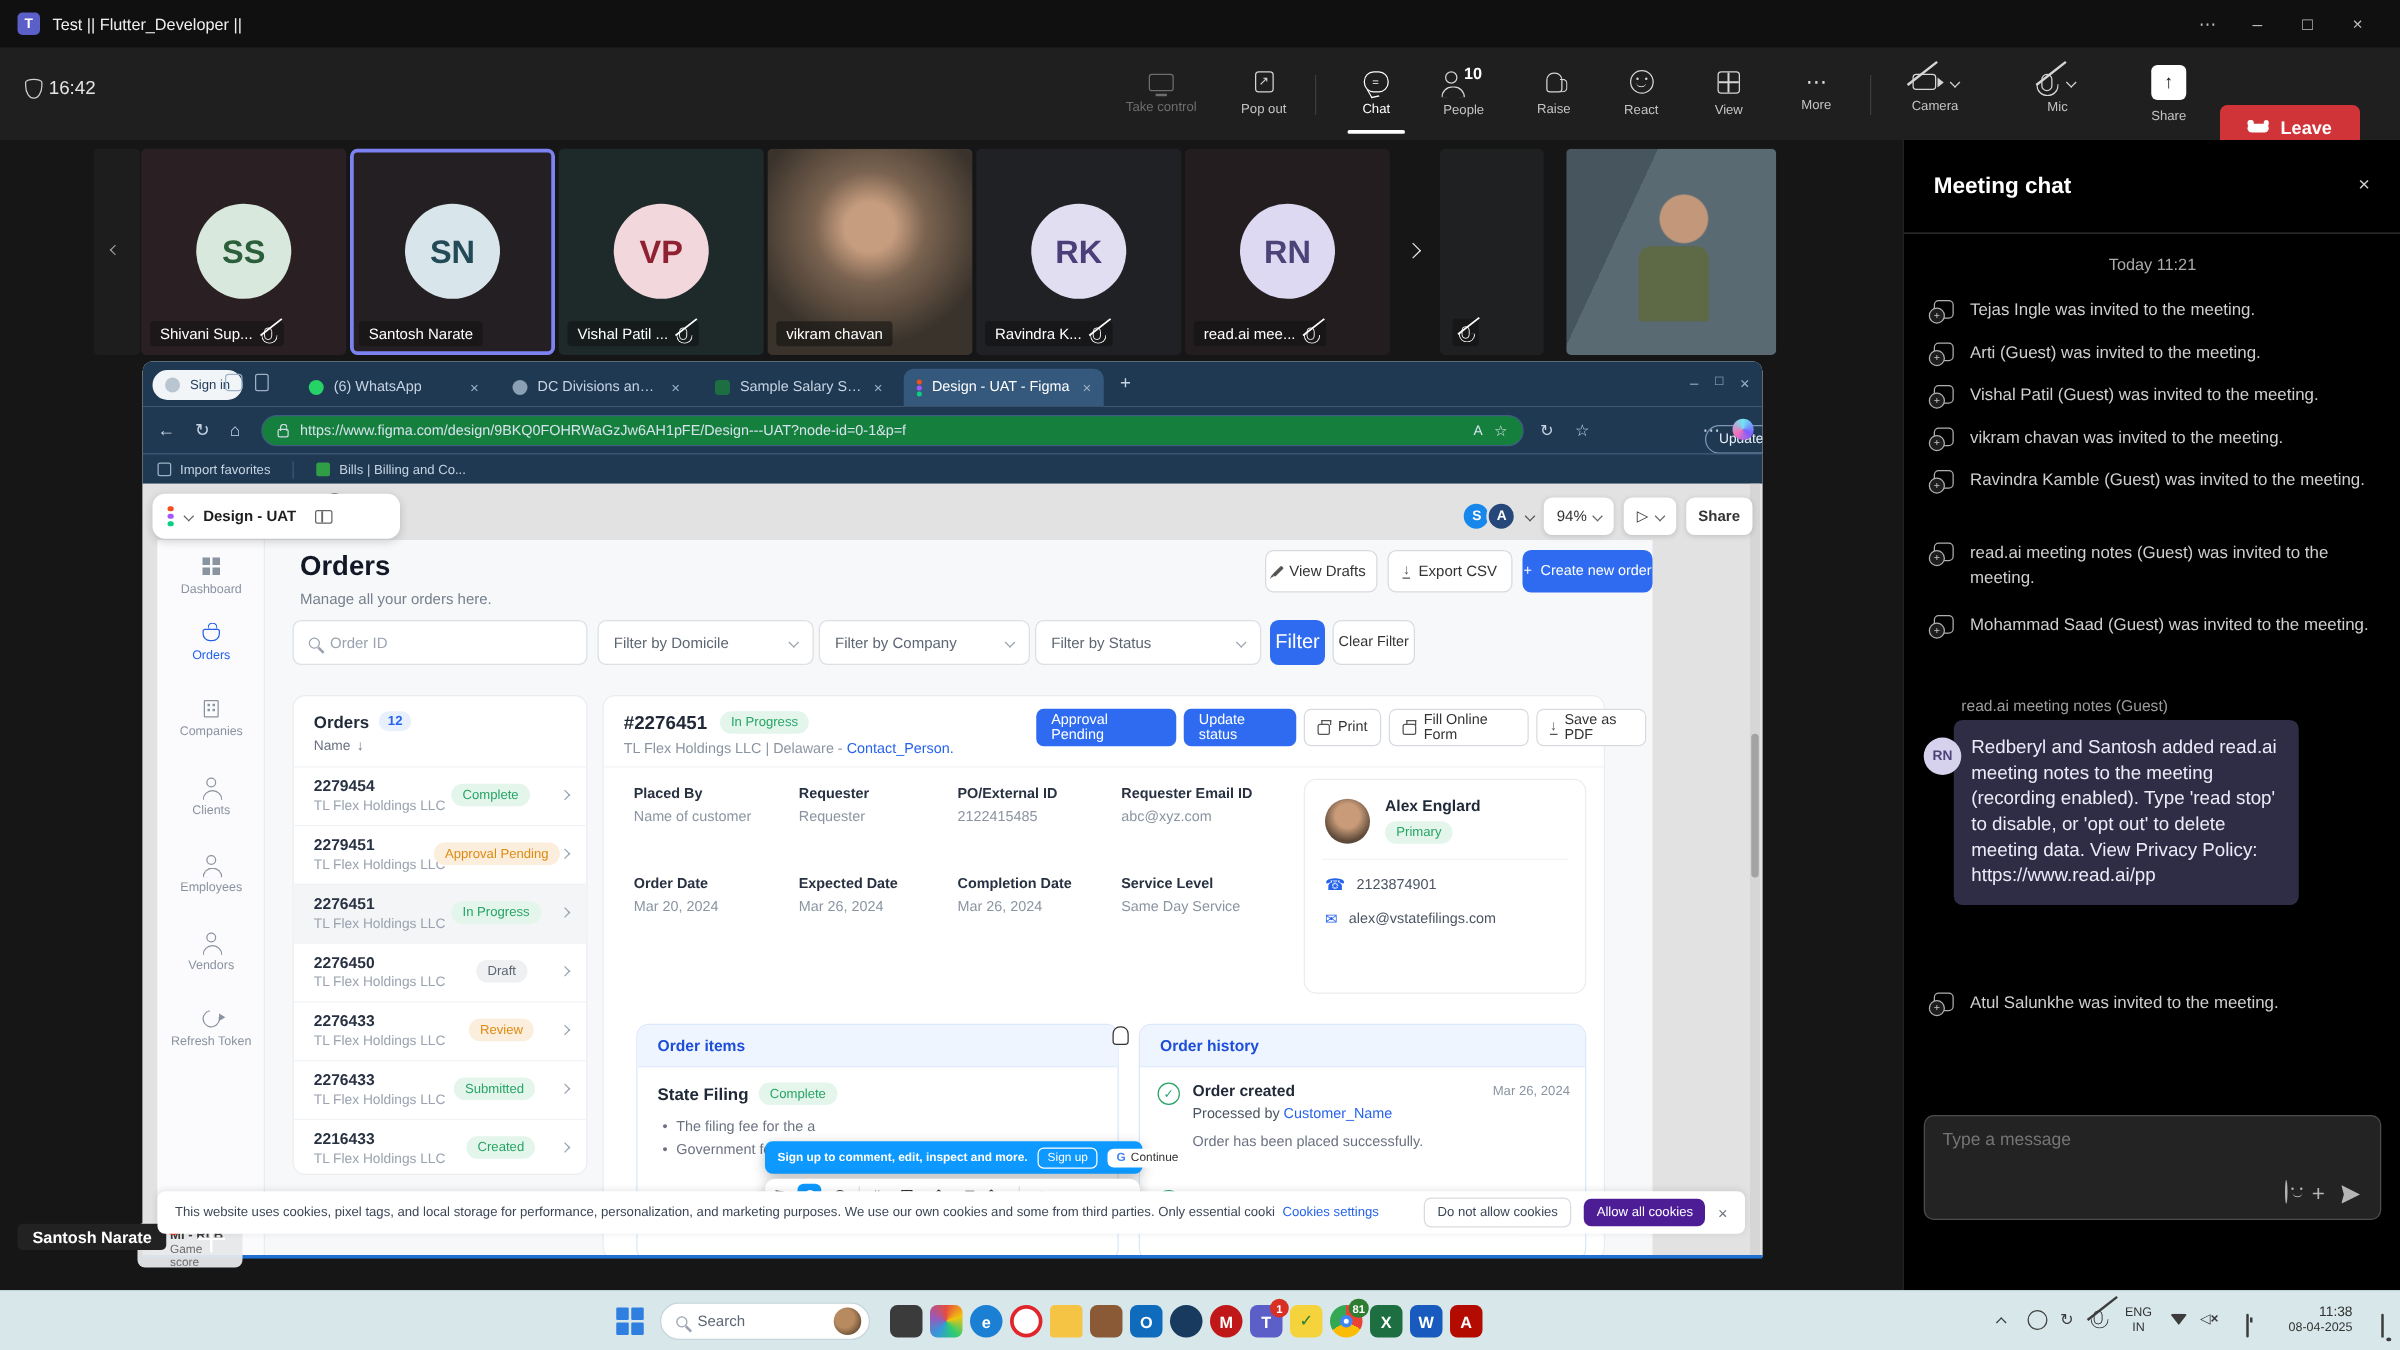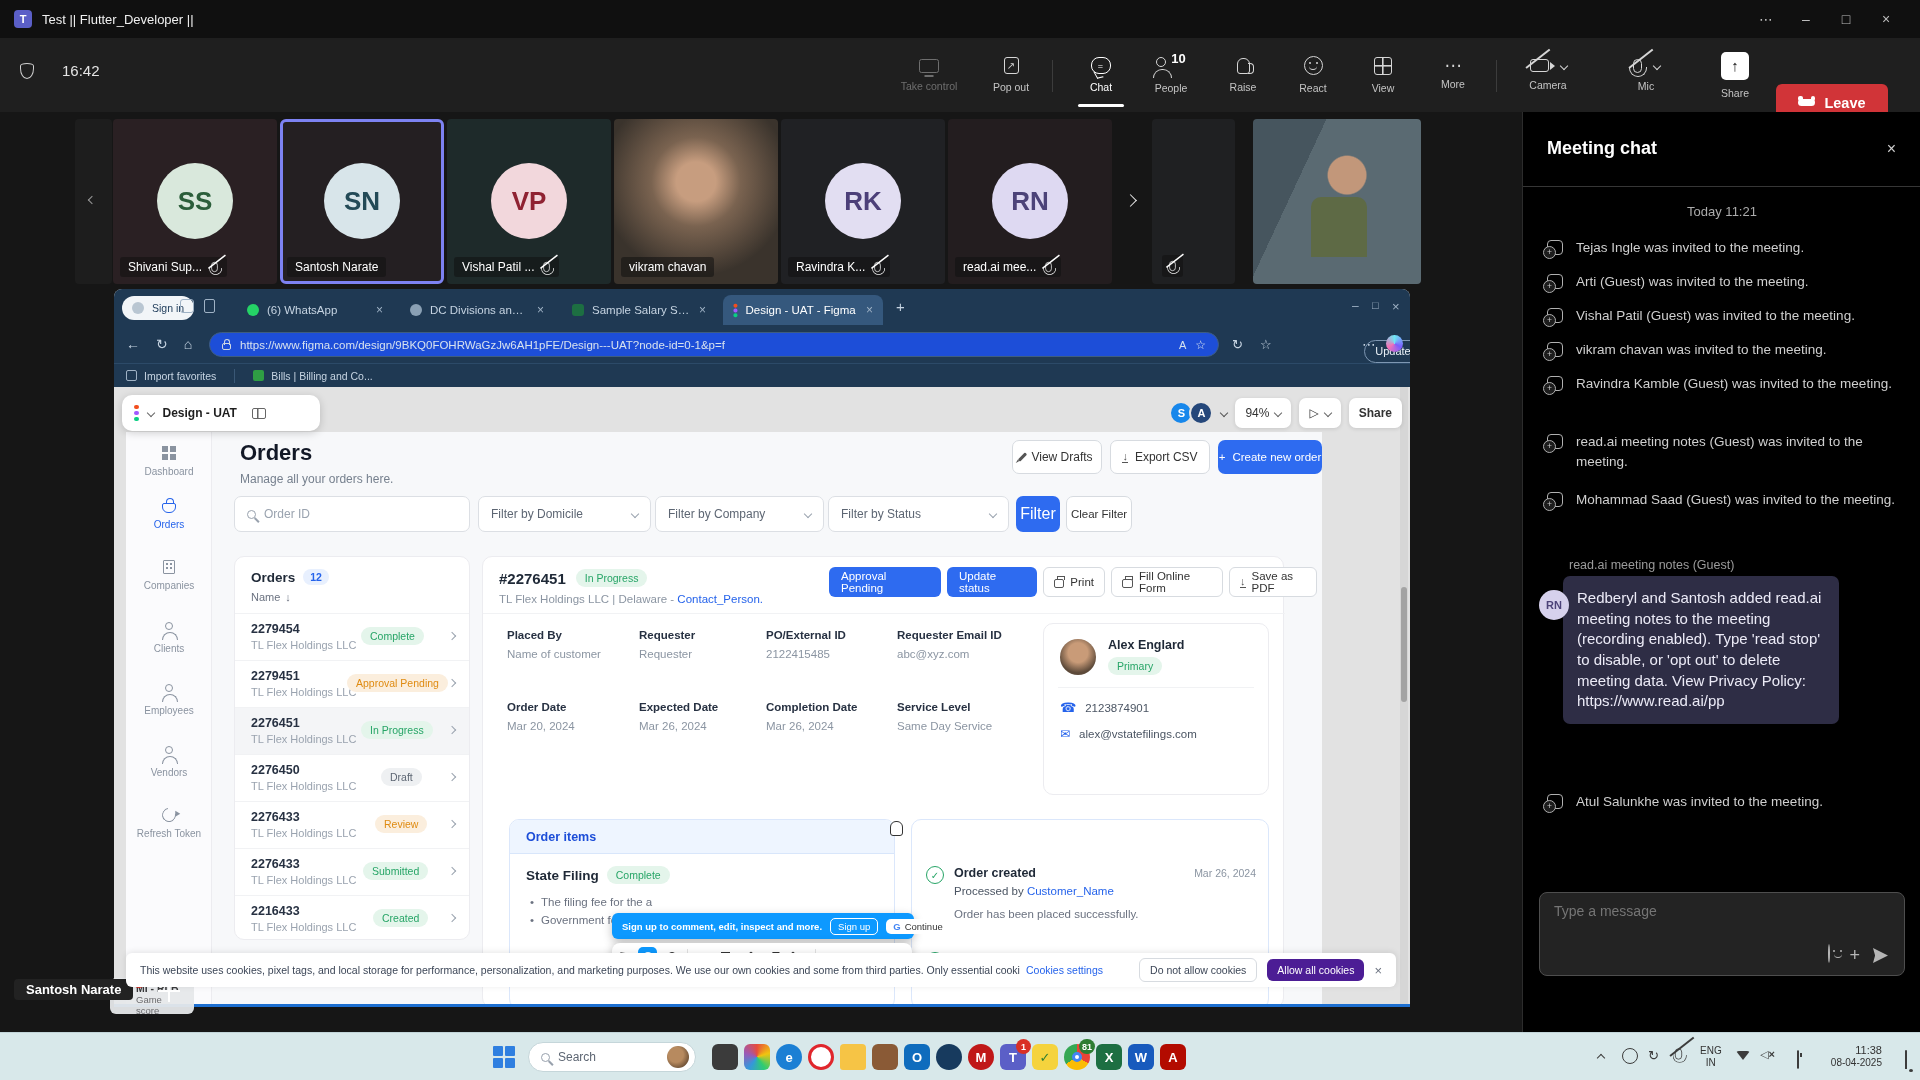--- a/index.html
+++ b/index.html
@@ -16,21 +16,21 @@
   .titlebar{left:0;top:0;width:1920px;height:38px;background:#101010;display:flex;align-items:center;padding:0 14px;gap:10px}
   .teams-logo{width:18px;height:18px;border-radius:4px;background:#5b5fc7;color:#fff;font-size:11px;font-weight:bold;display:flex;align-items:center;justify-content:center}
   .title-txt{font-size:13px;color:#f0f0f0}
   .wctl{color:#bdbdbd;font-size:14px;width:40px;height:38px;display:flex;align-items:center;justify-content:center}
   
   .toolbar{left:0;top:38px;width:1920px;height:74px;background:#1f1f1f}
   .tbtn{position:absolute;top:8px;width:66px;height:58px;display:flex;flex-direction:column;align-items:center;justify-content:center;gap:7px;color:#d6d6d6}
   .tbtn .lbl{font-size:10.5px;color:#c4c4c4;white-space:nowrap}
   .tbtn.disabled,.tbtn.disabled .lbl{color:#6e6e6e}
   .tdiv{position:absolute;top:22px;width:1px;height:32px;background:#3c3c3c}
-  .meet-time{position:absolute;left:20px;top:24px;display:flex;align-items:center;gap:28px;color:#e4e4e4;font-size:15px}
+  .meet-time{position:absolute;left:20px;top:24px;display:flex;align-items:center;gap:5px;color:#e4e4e4;font-size:15px}
   .i-shield{width:14px;height:16px;border:1.6px solid #cfcfcf;border-radius:50% 50% 50% 50%/18% 18% 66% 66%}
   .i-monitor{width:20px;height:14px;border:1.6px solid currentColor;border-radius:2.5px;position:relative}
   .i-monitor:after{content:"";position:absolute;left:50%;bottom:-5px;transform:translateX(-50%);width:9px;height:1.6px;background:currentColor}
   .i-popout{width:15px;height:17px;border:1.6px solid currentColor;border-radius:3px;position:relative;font-size:10px;display:flex;align-items:center;justify-content:center}
   .i-chatb{width:20px;height:17px;border:1.6px solid currentColor;border-radius:8px;position:relative;display:flex;align-items:center;justify-content:center;font-size:9px;letter-spacing:1px}
   .i-chatb:after{content:"";position:absolute;left:3px;bottom:-5px;width:6px;height:6px;border-left:1.6px solid currentColor;border-bottom:1.6px solid currentColor;transform:skewX(20deg) rotate(-12deg)}
   .i-person{width:10px;height:10px;border:1.6px solid currentColor;border-radius:50%;position:relative;margin-bottom:8px}
   .i-person:after{content:"";position:absolute;left:-4.5px;top:11px;width:17px;height:8px;border:1.6px solid currentColor;border-bottom:none;border-radius:9px 9px 0 0}
   .i-hand{width:13px;height:16px;border:1.6px solid currentColor;border-radius:6px 6px 3px 3px;position:relative}
   .i-hand:after{content:"";position:absolute;right:-5px;bottom:-1px;width:5px;height:9px;border:1.6px solid currentColor;border-left:none;border-radius:0 4px 4px 0}
@@ -58,21 +58,21 @@
   .mutesm{position:relative;display:inline-flex;transform:scale(.72);color:#fff}
   .active-border{outline:3px solid #7d82f2;outline-offset:-3px;border-radius:6px}
   
   .browser{left:114px;top:289px;width:1296px;height:718px;background:#e2e2e2;border-radius:8px 8px 0 0;overflow:hidden;border-bottom:3px solid #1d6fd0}
   .tabstrip{position:absolute;left:0;top:0;width:1296px;height:36px;background:#1f3953}
   .btab{position:absolute;top:6px;height:30px;border-radius:8px 8px 0 0;display:flex;align-items:center;gap:8px;padding:0 10px;font-size:11.5px;color:#c6d4e2;white-space:nowrap;overflow:hidden}
   .btab.on{background:#35587d;color:#fff}
   .btab .x{font-size:12px;color:#9fb2c5;margin-left:auto}
   .favdot{width:12px;height:12px;border-radius:50%;flex:0 0 auto}
   .urlrow{position:absolute;left:0;top:36px;width:1296px;height:38px;background:#1f3953;display:flex;align-items:center;color:#c6d4e2}
-  .urlpill{position:absolute;left:95px;top:7px;width:1010px;height:25px;background:#1d4ed8;border:1px solid #3e5d80;border-radius:13px;display:flex;align-items:center;gap:9px;padding:0 12px;font-size:11.5px;color:#d7e2ee}
+  .urlpill{position:absolute;left:95px;top:7px;width:1010px;height:25px;background:#15803d;border:1px solid #3e5d80;border-radius:13px;display:flex;align-items:center;gap:9px;padding:0 12px;font-size:11.5px;color:#d7e2ee}
   .i-lock{width:9px;height:7px;border:1.4px solid #cfd8e3;border-radius:2px;position:relative;margin-top:4px;flex:0 0 auto}
   .i-lock:before{content:"";position:absolute;left:1px;top:-5px;width:4px;height:5px;border:1.4px solid #cfd8e3;border-bottom:none;border-radius:4px 4px 0 0}
   .bkmrow{position:absolute;left:0;top:74px;width:1296px;height:24px;background:#1f3953;border-top:1px solid #2c4a68;display:flex;align-items:center;gap:18px;padding:0 12px;font-size:10.5px;color:#c6d4e2}
   .updatepill{border:1px solid #7e97b2;border-radius:12px;height:23px;display:flex;align-items:center;gap:6px;padding:0 10px;font-size:11px;color:#eaf1f8;position:relative}
   .canvas{position:absolute;left:0;top:98px;width:1296px;height:620px;background:#e2e2e2}
   
   .figpill{position:absolute;left:8px;top:8px;width:198px;height:36px;background:#fff;border-radius:10px;box-shadow:0 2px 8px rgba(0,0,0,.18);display:flex;align-items:center;gap:9px;padding:0 12px;z-index:4}
   .figlogo{display:flex;flex-direction:column;gap:1.5px}
   .figlogo i{width:4.5px;height:4.5px;border-radius:50%}
   .figname{font-size:12px;color:#1e1e1e;font-weight:bold}
@@ -632,20 +632,23 @@
             <span>•</span>
             <span>The filing fee for the a</span>
           </div>
           <div class="fc" style="gap:7px;margin:6px 0 0 20px;font-size:11.5px;color:#6b7280">
             <span>•</span>
             <span>Government fee</span>
           </div>
         </div>
 
         <div class="card r" style="left:428px;top:262px;width:358px;height:190px;border-color:#dbe7fb;overflow:hidden">
+          <div class="bluecard-h">
+              <span>Order history</span>
+            </div>
           <div class="abs" style="left:14px;top:46px;display:flex;gap:10px;width:330px">
             <span class="okc">✓</span>
             <span class="col" style="gap:5px;flex:1">
               <span class="fc" style="justify-content:space-between">
                 <span style="font-size:12.5px;font-weight:bold;color:#1f2937">Order created</span>
                 <span style="font-size:10.5px;color:#8b95a2">Mar 26, 2024</span>
               </span>
               <span style="font-size:11.5px;color:#4b5563">
                 <span>Processed by</span>
                 <span style="color:#2563eb">Customer_Name</span>

